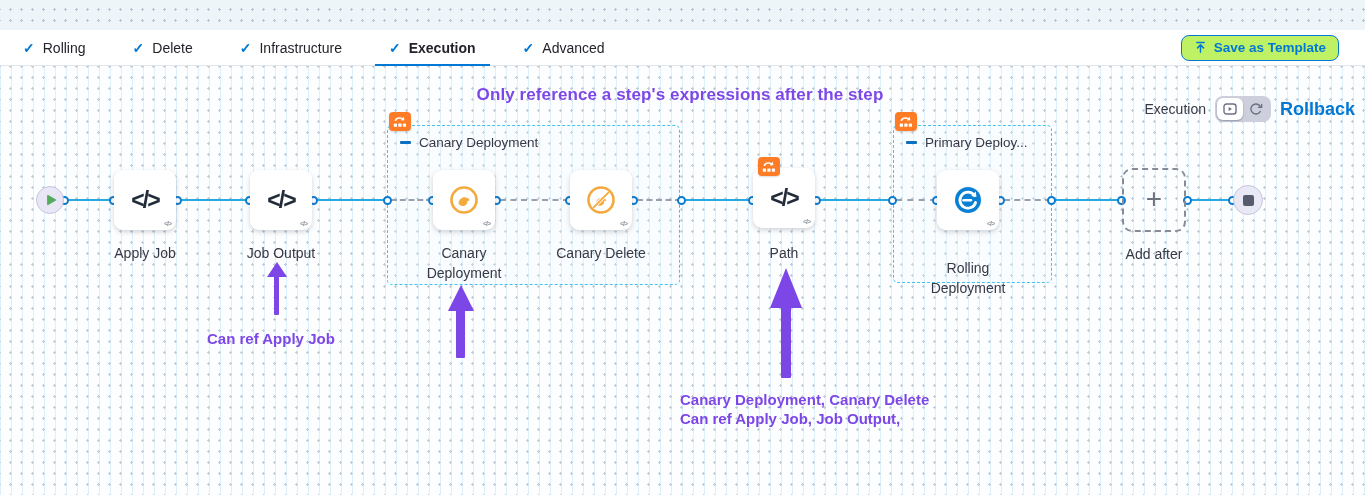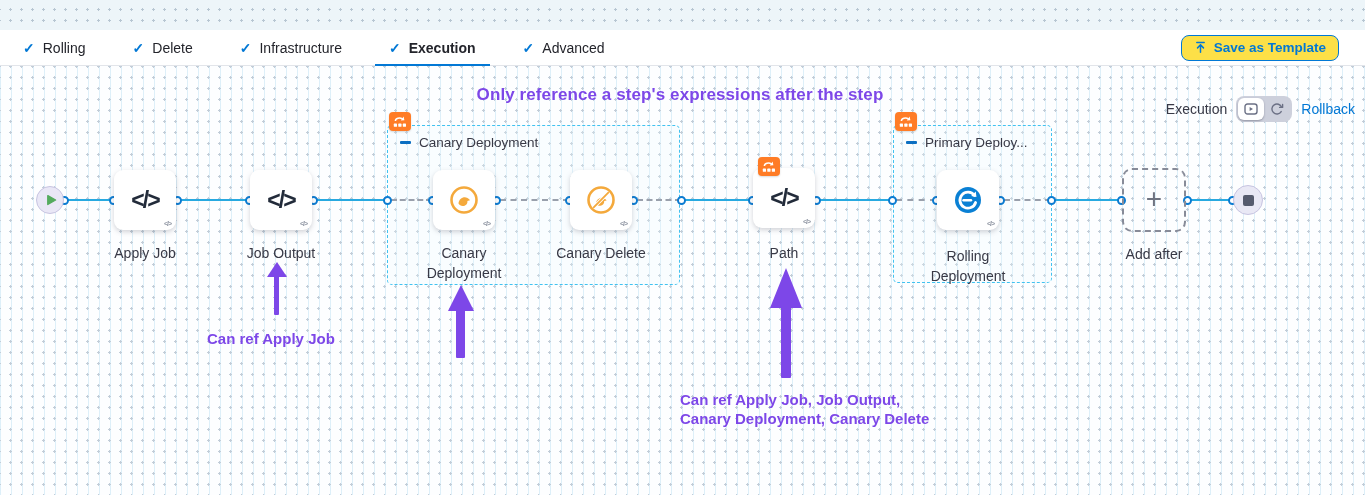--- a/index.html
+++ b/index.html
@@ -13,41 +13,41 @@
 
   
   .tabbar{position:absolute;left:0;top:30px;width:1365px;height:36px;background:#fff;
     border-bottom:1px solid #e2e5ea;display:flex;align-items:center;padding:0 13px;box-sizing:border-box;}
   .tab{position:relative;height:36px;display:flex;align-items:center;gap:8px;padding:0 10px;
     margin-right:27px;font-size:14px;color:#23242b;cursor:pointer;white-space:nowrap;}
   .tab .check{color:#0278d5;font-weight:700;font-size:14px;}
   .tab.active{font-weight:700;}
   .tab.active::after{content:"";position:absolute;left:-4px;right:-4px;bottom:-1px;height:3px;background:#0278d5;}
   .save-btn{margin-left:auto;margin-right:13px;height:26px;display:flex;align-items:center;gap:7px;
-    padding:0 12px;background:#fde047;border:1px solid #0278d5;border-radius:8px;color:#0278d5;
+    padding:0 12px;background:#bef264;border:1px solid #0278d5;border-radius:8px;color:#0278d5;
     font-size:13.5px;font-weight:700;font-family:inherit;cursor:pointer;}
 
   
   .canvas{position:absolute;left:0;top:66px;width:1365px;height:429px;background-color:#fdfeff;
     background-image:radial-gradient(circle,#c2cdd8 1px,transparent 1.3px),
       linear-gradient(to right,rgba(190,224,243,.5) 1px,transparent 1px);
     background-size:11px 11px,11px 11px;background-position:5px 6px,0 0;}
 
   .canvas-title{position:absolute;left:320px;width:720px;top:19px;text-align:center;
     font-size:17px;font-weight:700;color:#7d47e8;letter-spacing:.1px;}
 
   
   .mode-bar{position:absolute;right:10px;top:30px;display:flex;align-items:center;gap:9px;}
   .mode-label{font-size:14px;color:#383946;}
   .mode-toggle{width:56px;height:26px;background:#cdd0dc;border-radius:8px;display:flex;padding:2px;
     box-sizing:border-box;cursor:pointer;}
   .mode-left{flex:1;background:#fff;border-radius:6px;display:flex;align-items:center;justify-content:center;
     box-shadow:0 1px 2px rgba(40,40,60,.35);}
   .mode-right{flex:1;display:flex;align-items:center;justify-content:center;}
-  .mode-link{font-size:14px;color:#0278d5;font-weight:400;text-decoration:none;cursor:pointer;}
+  .mode-link{font-size:18px;color:#0278d5;font-weight:700;text-decoration:none;cursor:pointer;}
 
   
   .edge{position:absolute;top:133px;height:0;border-top:2px solid #27a9e0;}
   .edge.dashed{border-top:2px dashed #99a0ac;}
   .port{position:absolute;top:130px;width:9px;height:9px;border-radius:50%;
     background:#fff;border:2px solid #0b7bd1;box-sizing:border-box;}
 
   
   .start-node{position:absolute;left:36px;top:120px;width:28px;height:28px;border-radius:50%;
     background:#e9e7f6;border:1px solid #c7c4e1;box-sizing:border-box;display:flex;align-items:center;justify-content:center;}
@@ -238,21 +238,21 @@
 
     <div class="step-card" style="left:937px;top:104px">
       <svg width="30" height="30" viewBox="0 0 30 30">
         <circle cx="15" cy="15" r="13" fill="#0a80d4"></circle>
         <path d="M21.4 10.4 A8 8 0 1 0 22.6 17.5" fill="none" stroke="#fff" stroke-width="2.8" stroke-linecap="round"></path>
         <path d="M22.8 6.6 L23.4 12 L18.2 11 Z" fill="#fff"></path>
         <path d="M10.5 15.2 h7.5" stroke="#fff" stroke-width="2.4" stroke-linecap="round"></path>
       </svg>
       <span class="corner">&lt;/&gt;</span>
     </div>
-    <div class="step-label wrap" style="left:968px;top:180px">Rolling Deployment</div>
+    <div class="step-label wrap" style="left:968px;top:192px">Rolling Deployment</div>
 
     <div class="add-step">
       <span class="plus">+</span>
     </div>
     <div class="step-label" style="left:1154px;top:178px">Add after</div>
 
     <div class="badge" style="left:389px;top:46px">
       <svg width="16" height="14" viewBox="0 0 16 14">
         <path d="M3.4 6 C3.4 3.4 7.6 2 10.6 4" fill="none" stroke="#fff" stroke-width="1.5"></path>
         <path d="M11.6 1.6 L12.4 5.2 L8.8 5.4 Z" fill="#fff"></path>
@@ -283,18 +283,18 @@
     <div class="arrow-head" style="left:267px;top:196px;border-left:10px solid transparent;border-right:10px solid transparent;border-bottom:15px solid #7d47e8"></div>
     <div class="arrow-shaft" style="left:274px;top:210px;width:5px;height:39px"></div>
     <div class="note" style="left:207px;top:263px">Can ref Apply Job</div>
 
     <div class="arrow-head" style="left:448px;top:219px;border-left:13px solid transparent;border-right:13px solid transparent;border-bottom:26px solid #7d47e8"></div>
     <div class="arrow-shaft" style="left:456px;top:244px;width:9px;height:48px"></div>
 
     <div class="arrow-head" style="left:770px;top:202px;border-left:16px solid transparent;border-right:16px solid transparent;border-bottom:40px solid #7d47e8"></div>
     <div class="arrow-shaft" style="left:781px;top:240px;width:10px;height:72px"></div>
     <div class="note" style="left:680px;top:324px">
+      <div>Canary Deployment, Canary Delete</div>
       <div>Can ref Apply Job, Job Output,</div>
-      <div>Canary Deployment, Canary Delete</div>
     </div>
 
   </div>
 </div>
 
 </body></html>

